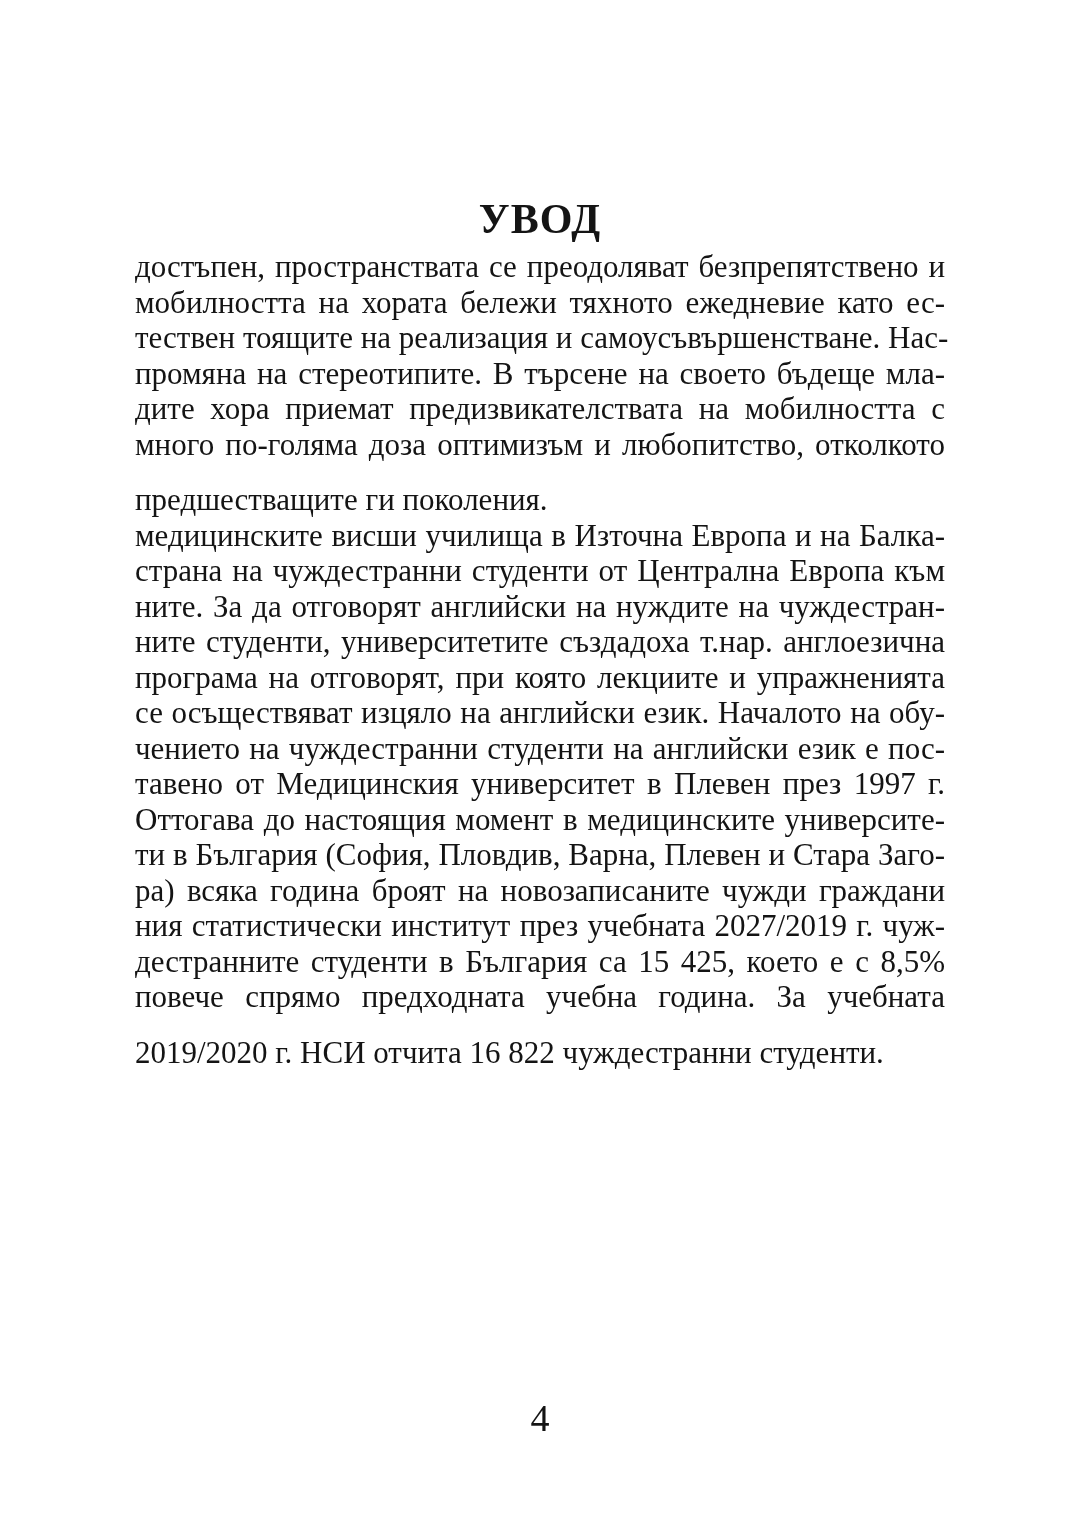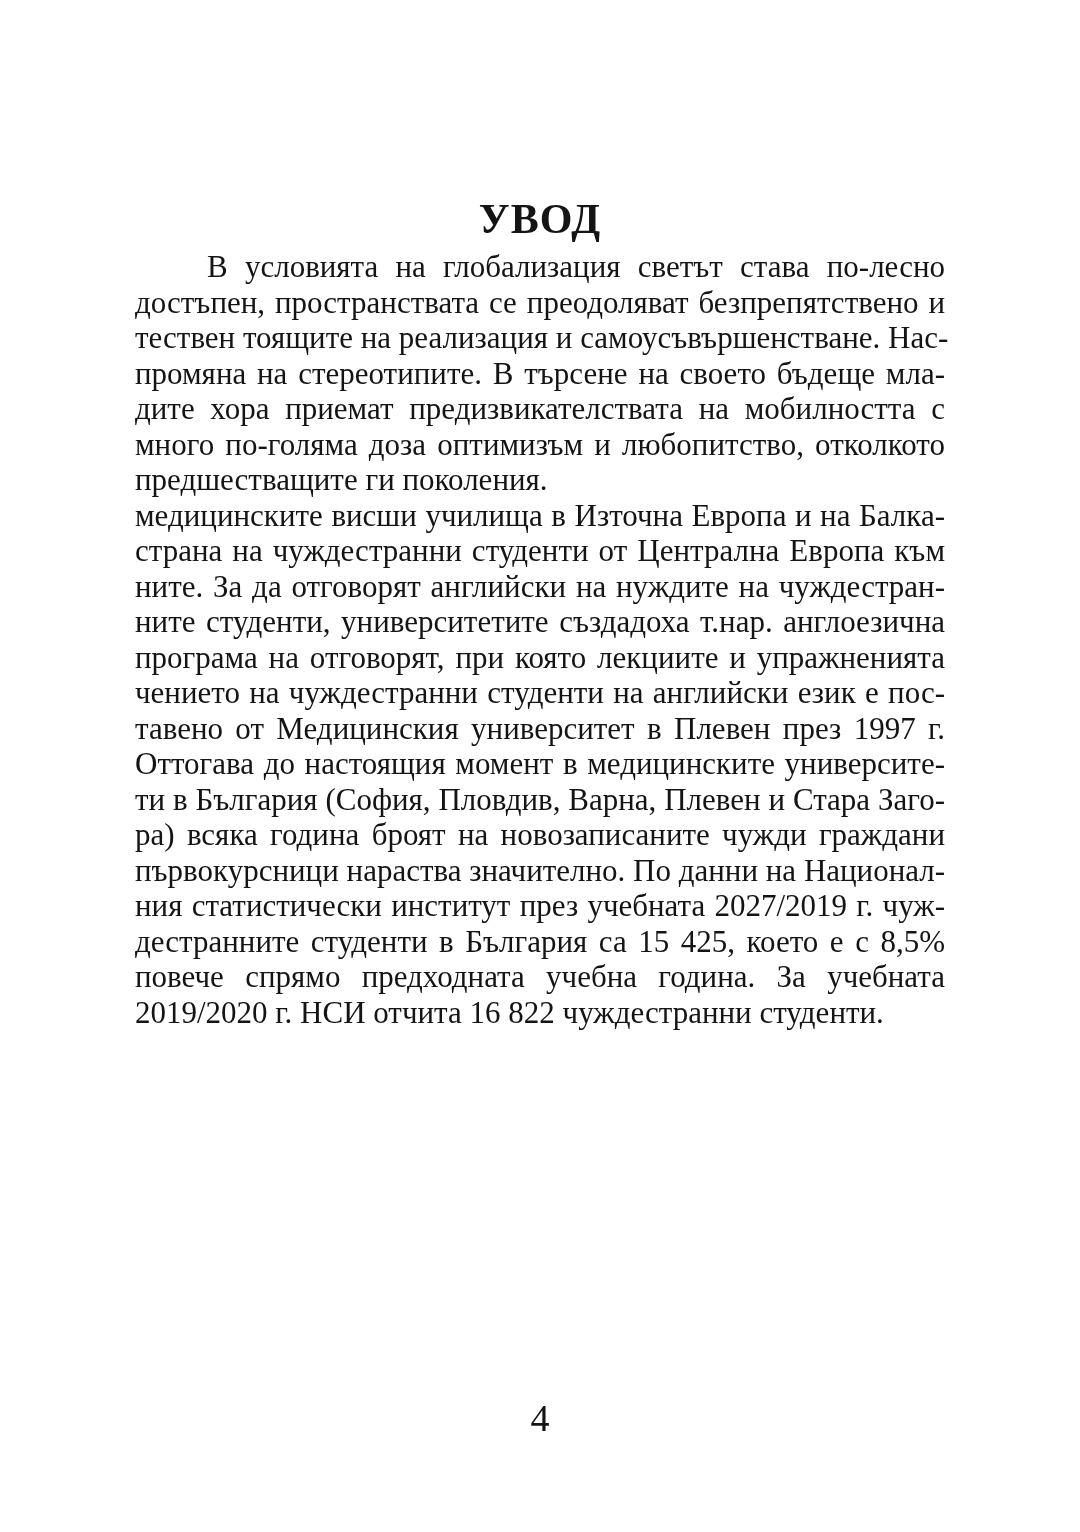--- a/index.html
+++ b/index.html
@@ -42,59 +42,60 @@
     height: 35.5px;
     text-align: justify;
     text-align-last: justify;
     white-space: nowrap;
   }
   .line.first {
     padding-left: 72px;
   }
   .line.last {
     text-align-last: left;
+    margin-top: 20px;
   }
   .page-number {
     position: absolute;
     top: 1399px;
     left: 0;
     width: 100%;
     text-align: center;
     font-size: 38px;
     line-height: 1;
   }
 </style>
 </head>
 <body>
 
 <div class="page">
   <h1 class="title">УВОД</h1>
 
   <div class="content">
     <div class="paragraph">
-        <div class="line first">В условията на глобализация светът става по-лесно</div>
         <div class="line">достъпен, пространствата се преодоляват безпрепятствено и</div>
+        <div class="line">мобилността на хората бележи тяхното ежедневие като ес-</div>
         <div class="line">тествен тоящите на реализация и самоусъвършенстване. Нас-</div>
         <div class="line">промяна на стереотипите. В търсене на своето бъдеще мла-</div>
         <div class="line">дите хора приемат предизвикателствата на мобилността с</div>
         <div class="line">много по-голяма доза оптимизъм и любопитство, отколкото</div>
         <div class="line last">предшестващите ги поколения.</div>
       </div>
     <div class="paragraph">
         <div class="line">медицинските висши училища в Източна Европа и на Балка-</div>
         <div class="line">страна на чуждестранни студенти от Централна Европа към</div>
         <div class="line">ните. За да отговорят английски на нуждите на чуждестран-</div>
         <div class="line">ните студенти, университетите създадоха т.нар. англоезична</div>
         <div class="line">програма на отговорят, при която лекциите и упражненията</div>
+        <div class="line">се осъществяват изцяло на английски език. Началото на обу-</div>
         <div class="line">чението на чуждестранни студенти на английски език е пос-</div>
         <div class="line">тавено от Медицинския университет в Плевен през 1997 г.</div>
         <div class="line">Оттогава до настоящия момент в медицинските университе-</div>
         <div class="line">ти в България (София, Пловдив, Варна, Плевен и Стара Заго-</div>
         <div class="line">ра) всяка година броят на новозаписаните чужди граждани</div>
-        <div class="line">първокурсници нараства значително. По данни на Национал-</div>
         <div class="line">ния статистически институт през учебната 2027/2019 г. чуж-</div>
         <div class="line">дестранните студенти в България са 15 425, което е с 8,5%</div>
         <div class="line">повече спрямо предходната учебна година. За учебната</div>
         <div class="line last">2019/2020 г. НСИ отчита 16 822 чуждестранни студенти.</div>
       </div>
   </div>
 
   <div class="page-number">4</div>
 </div>
 

